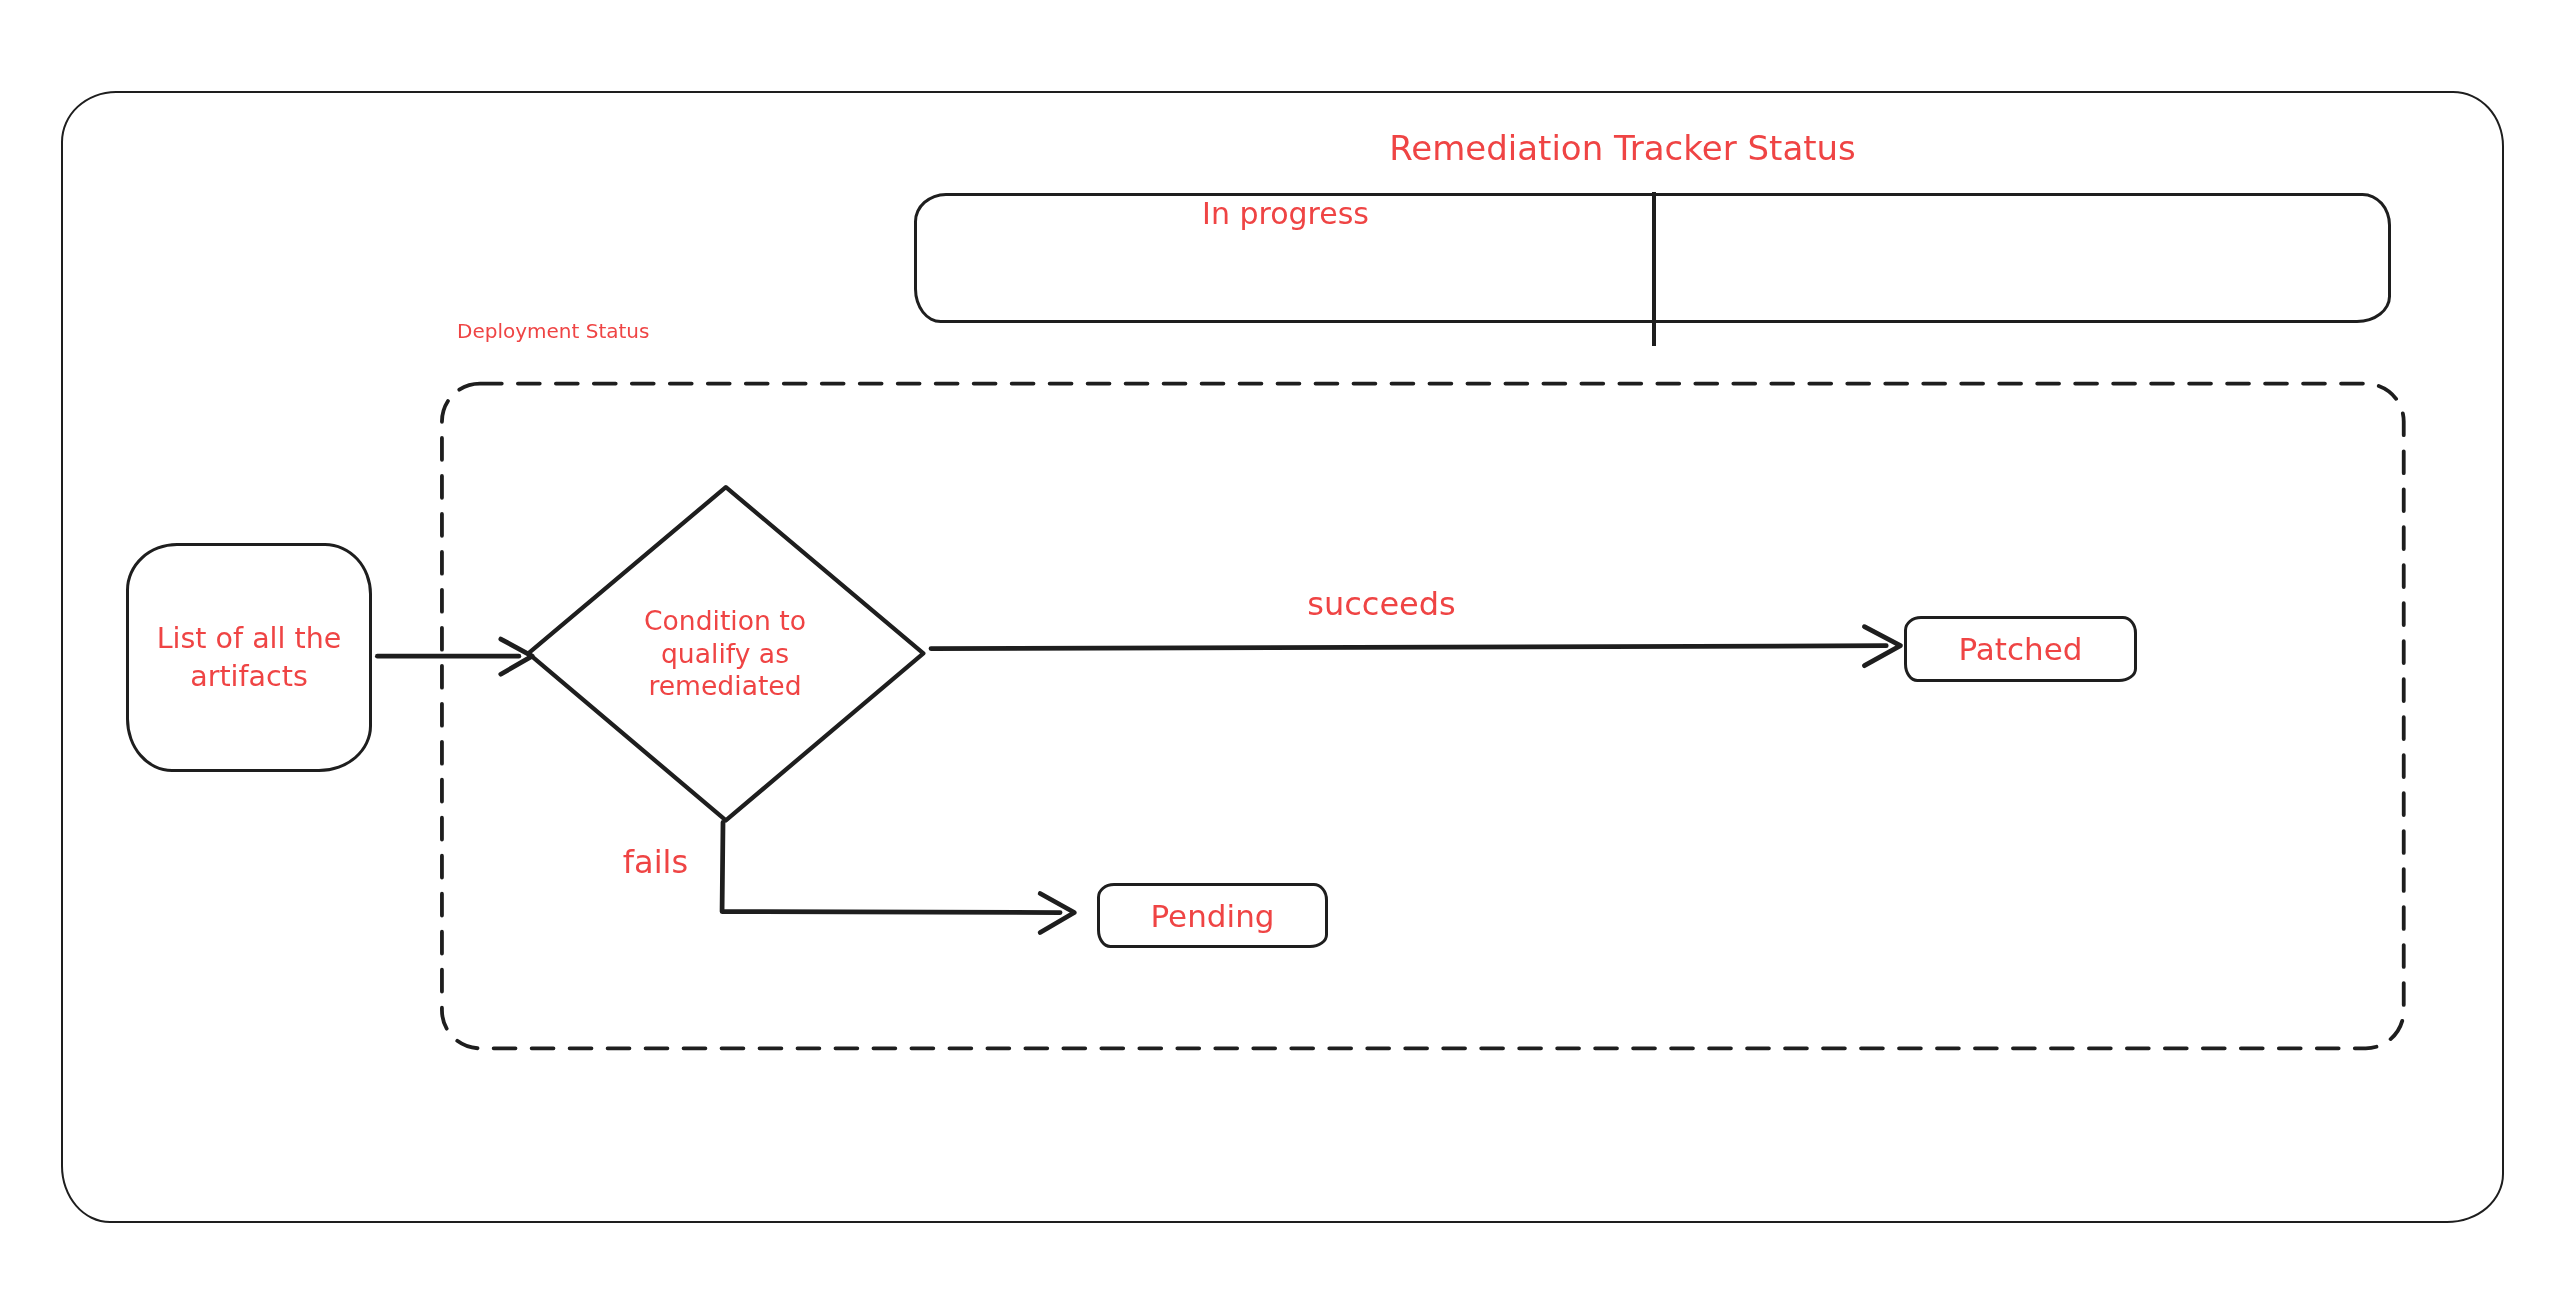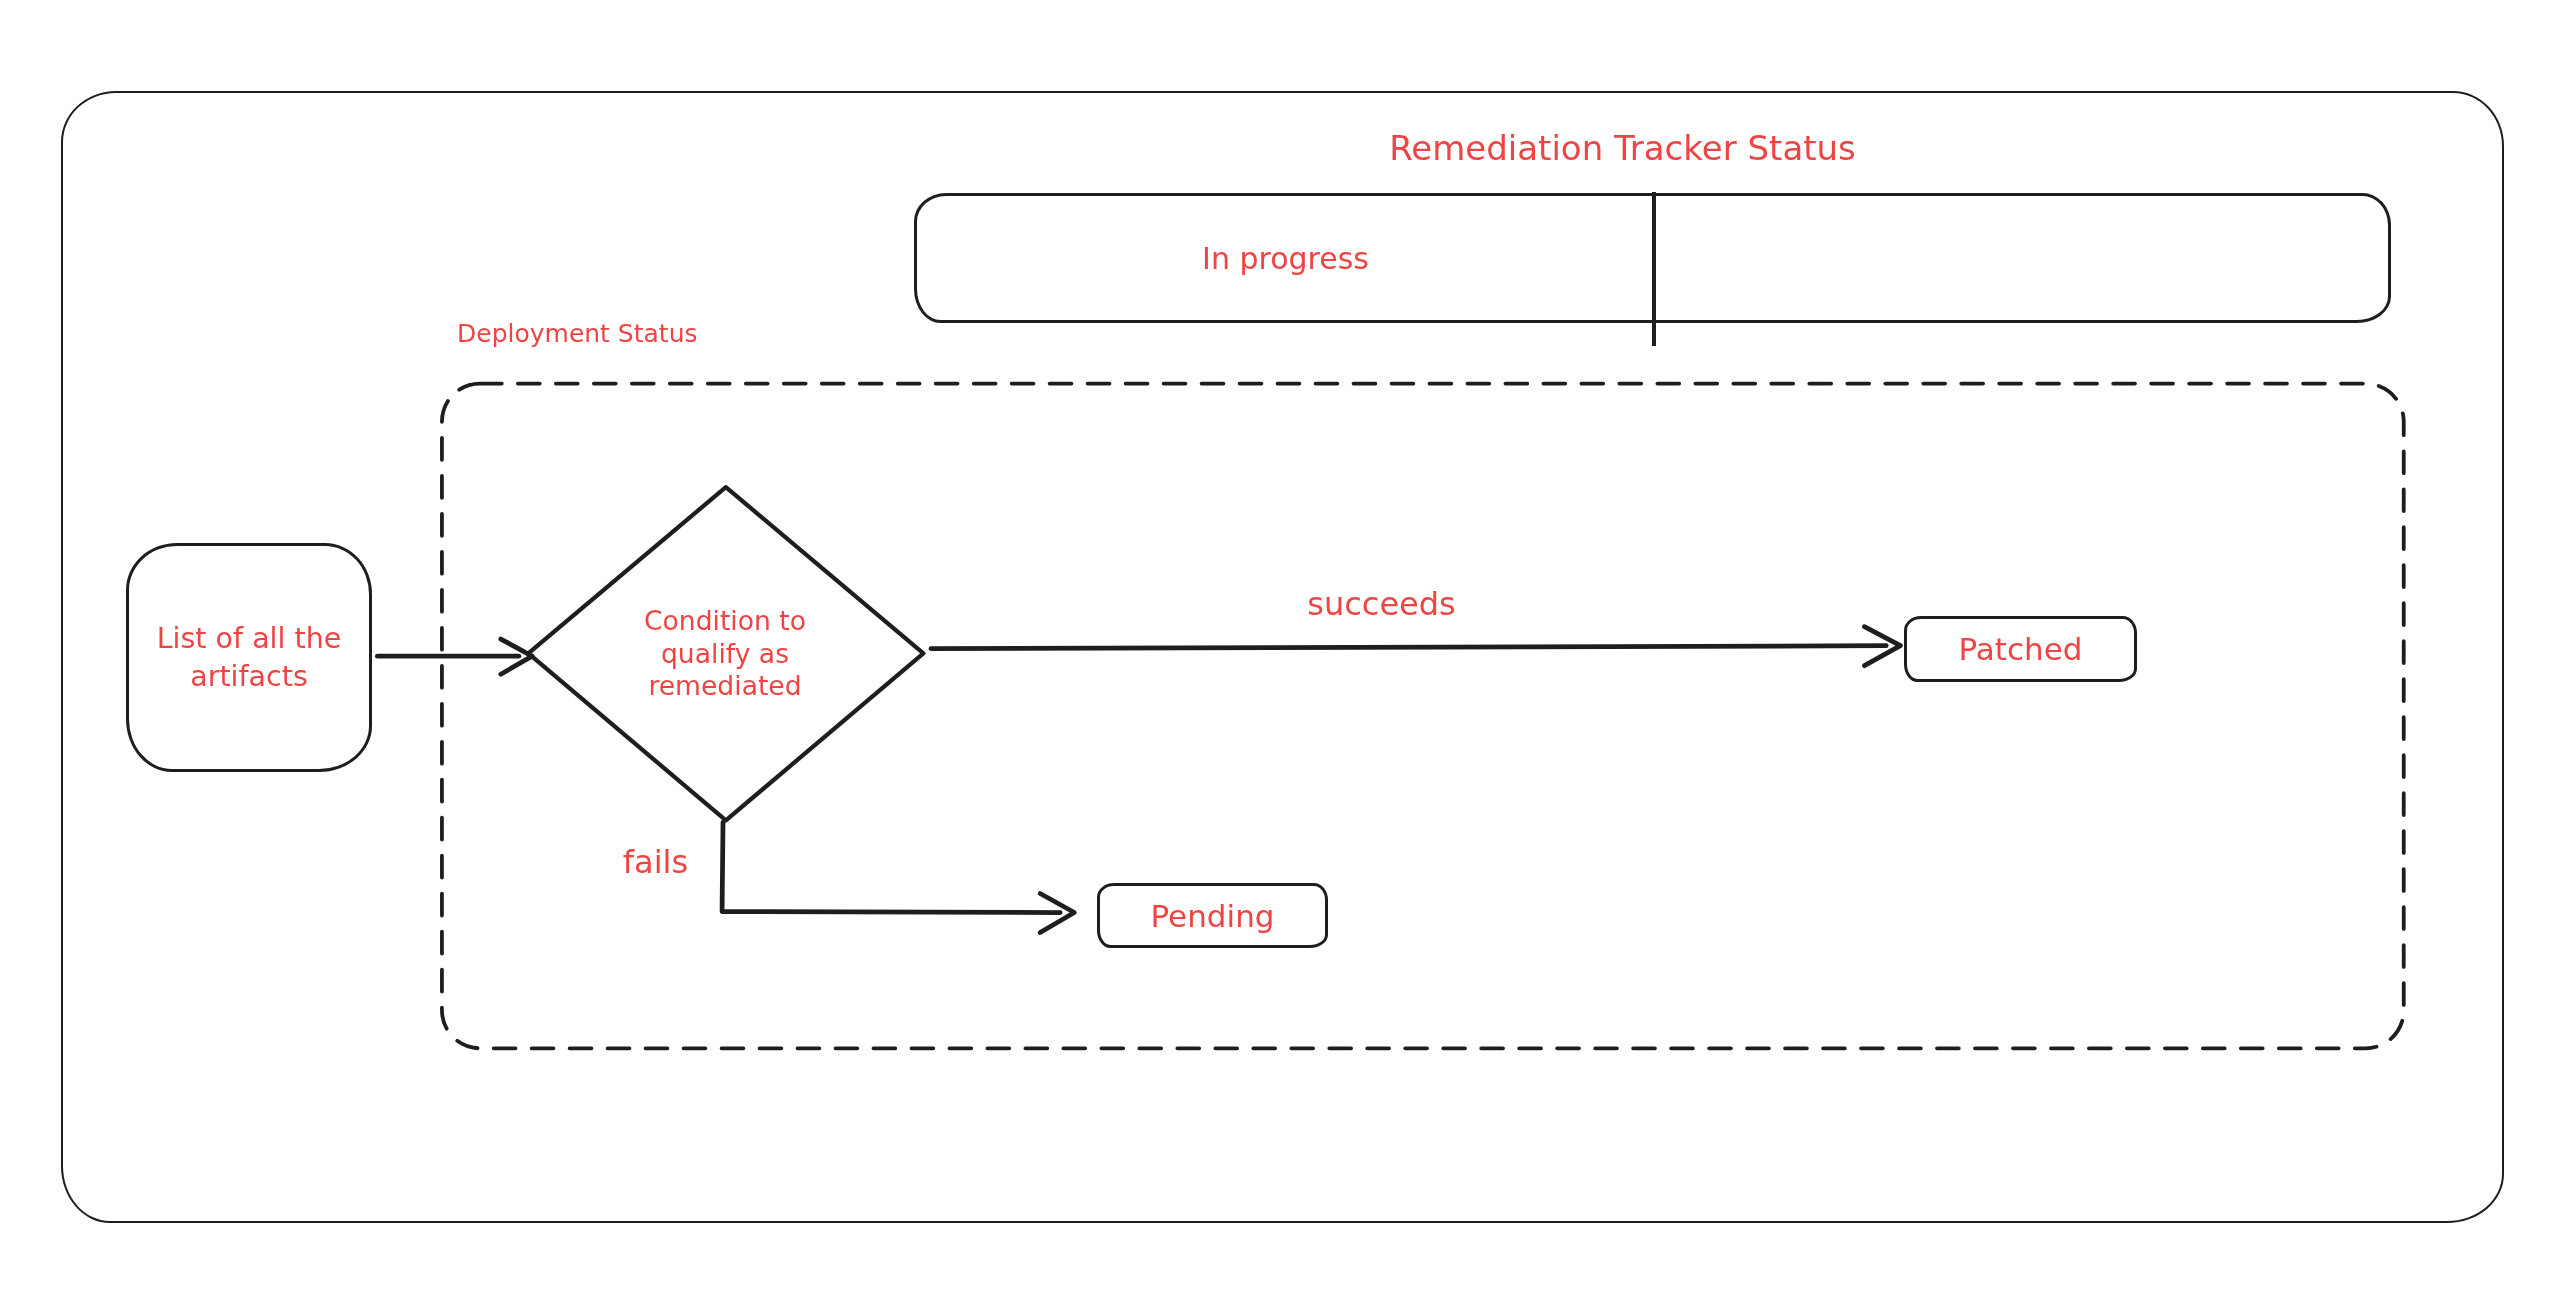--- a/index.html
+++ b/index.html
@@ -38,39 +38,40 @@
 
   
   .tracker-bar {
     left: 914px; top: 193px;
     width: 1477px; height: 130px;
     border: 3.8px solid #1e1e1e;
     border-radius: 32px 28.5px 34px 26.6px / 28.5px 32px 26.6px 34px;
     box-sizing: border-box;
     display: flex;
     background: #ffffff;
+    flex-direction: column;
   }
   .tracker-cell {
     display: flex;
     align-items: center;
     justify-content: center;
     font-size: 30px;
   }
   .tracker-cell.left { width: 737px; }
   .tracker-cell.right { flex: 1; }
   .tracker-divider {
     position: absolute;
     left: 735px; top: -3.8px;
     width: 3.8px; height: 154px;
     background: #1e1e1e;
   }
 
   .deployment-label {
     left: 457px; top: 319px;
-    font-size: 25px;
+    font-size: 20px;
     white-space: nowrap;
   }
 
   
   .lines-layer {
     left: 0; top: 0;
     width: 2576px; height: 1299px;
   }
 
   

